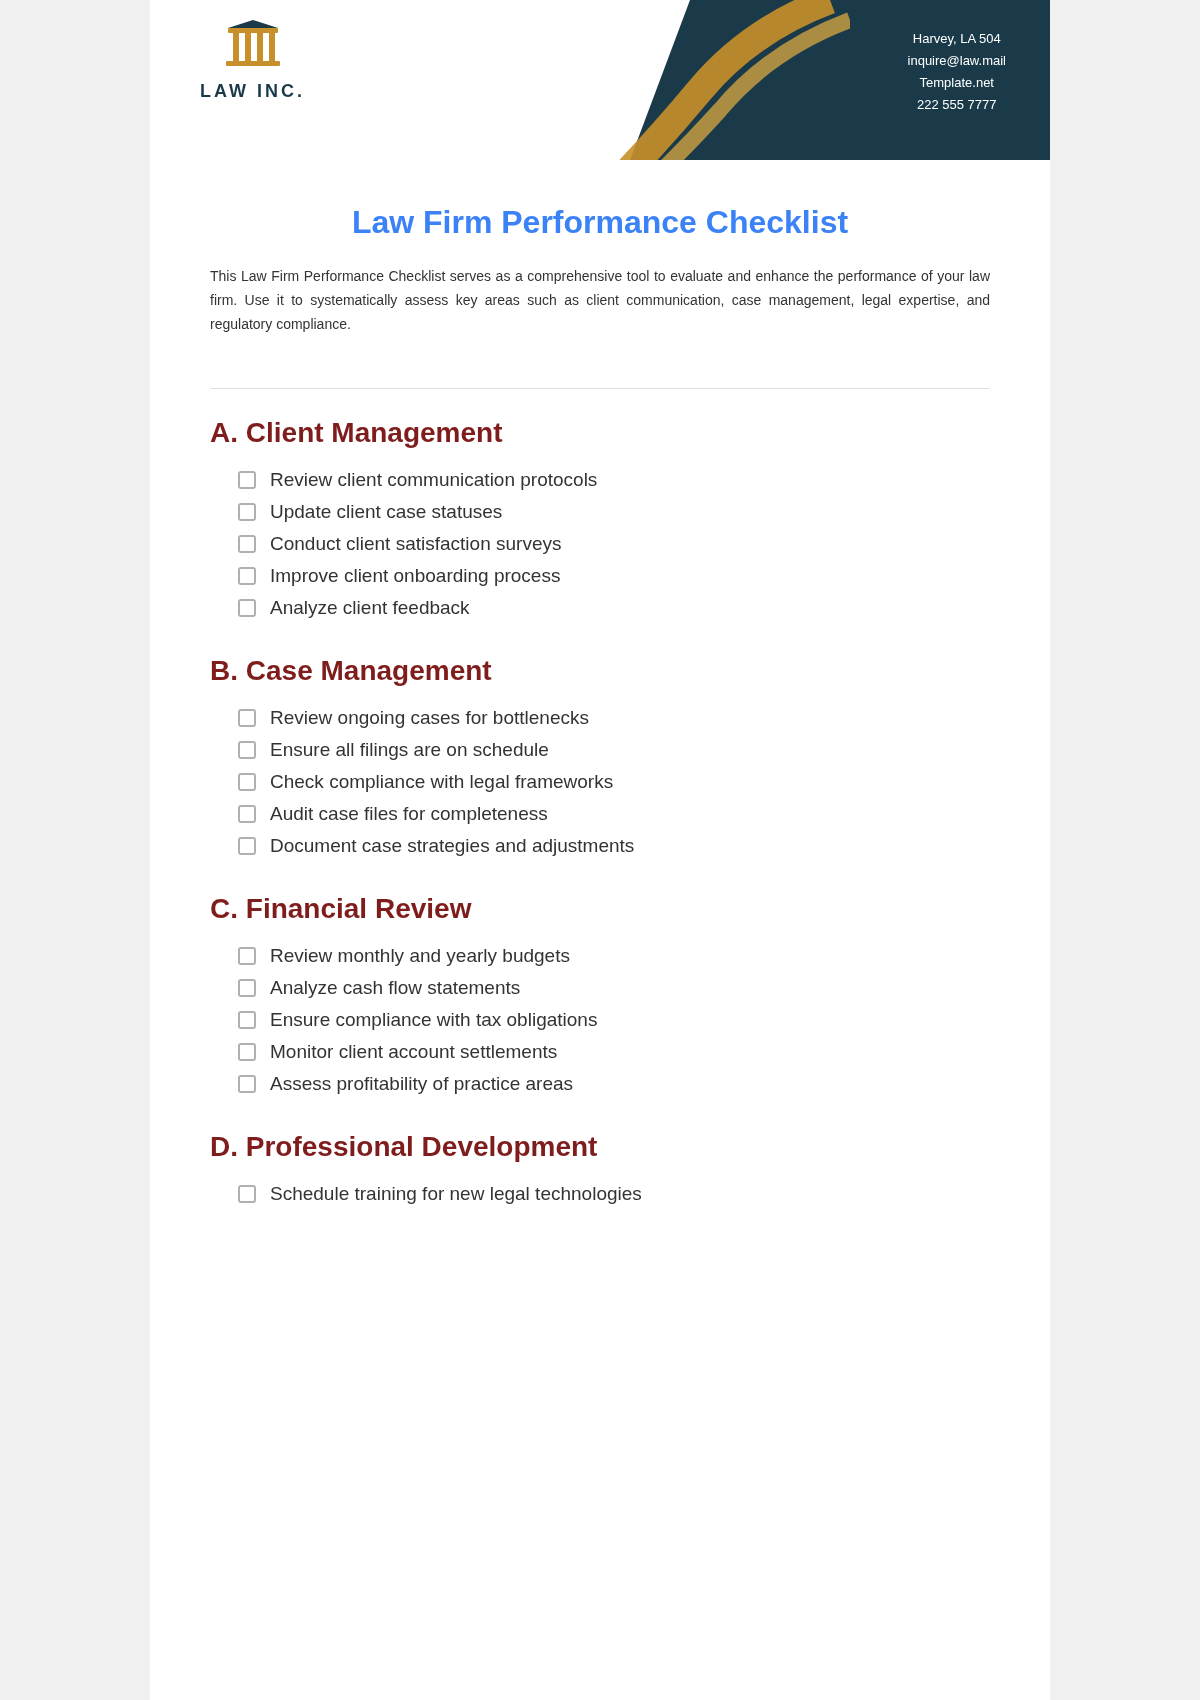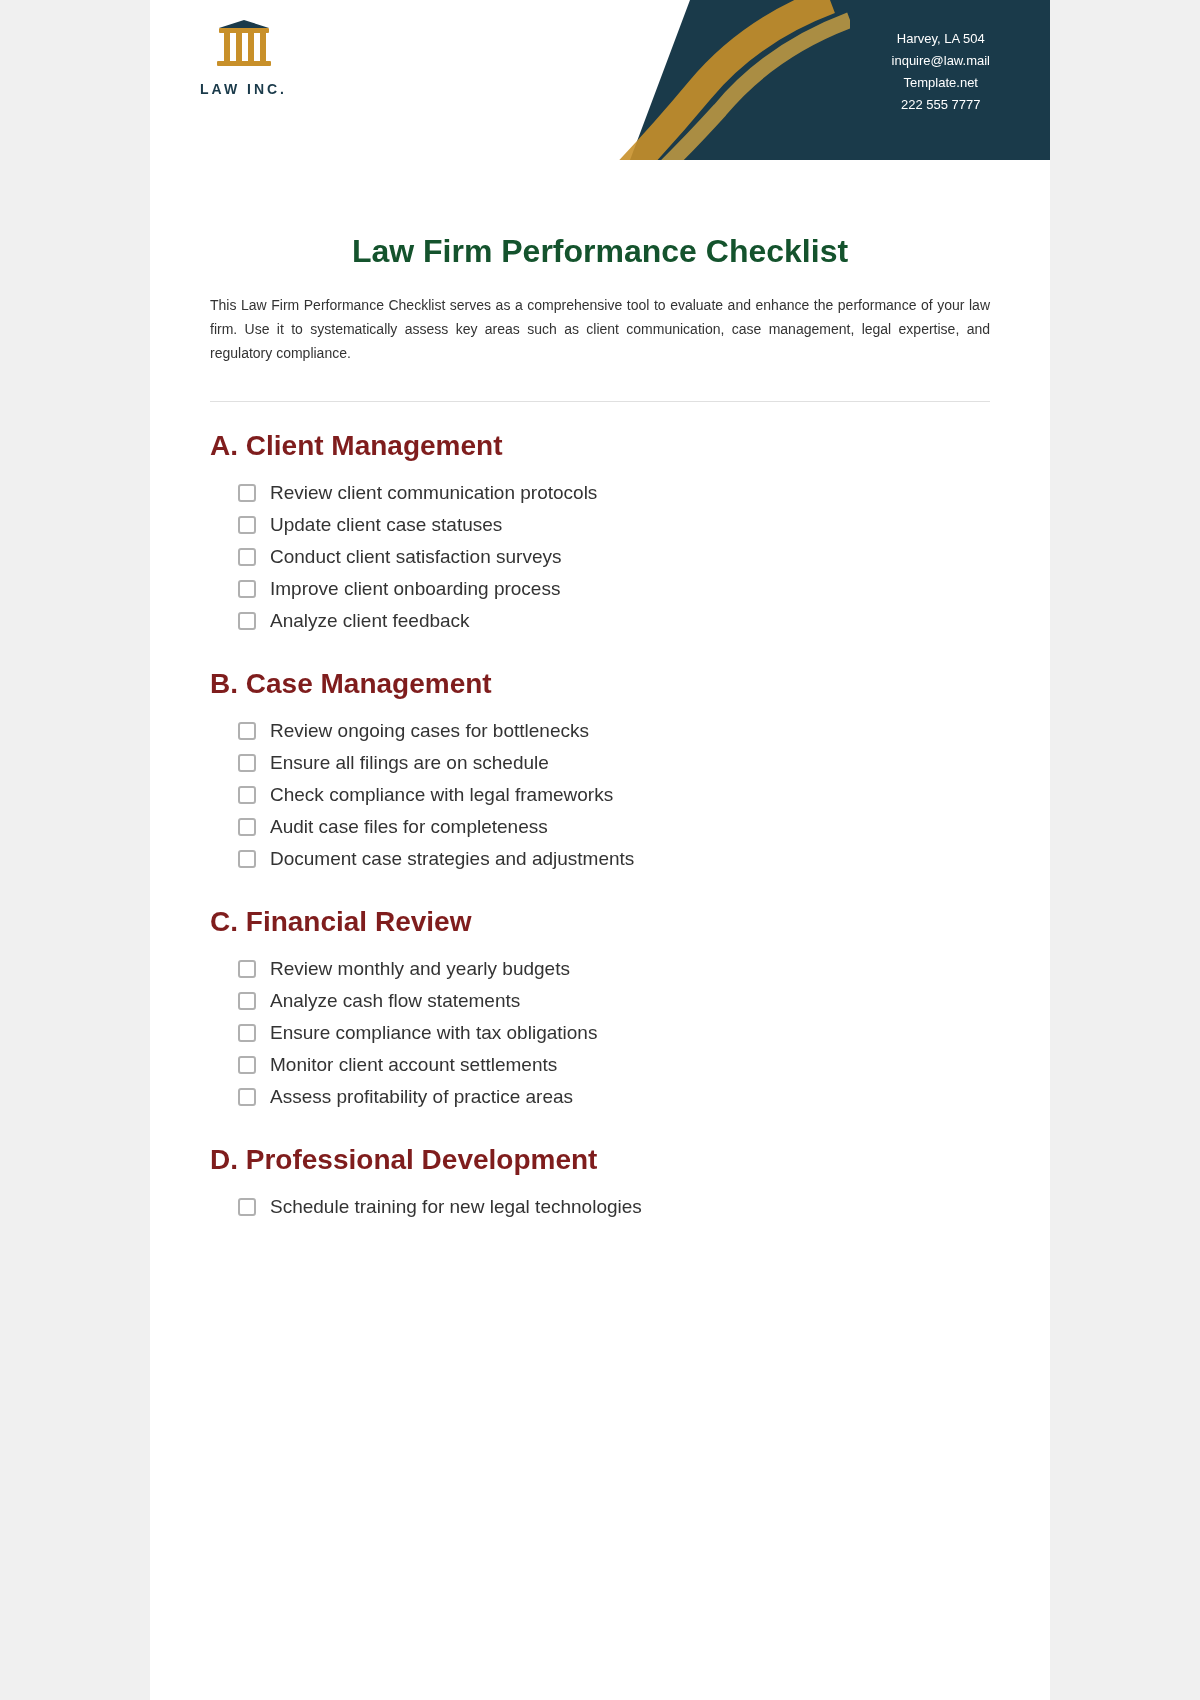--- a/index.html
+++ b/index.html
@@ -65,57 +65,57 @@
       align-items: center;
     }
 
     .logo-icon {
       width: 60px;
       height: 55px;
       margin-bottom: 6px;
     }
 
     .logo-text {
-      font-size: 14px;
+      font-size: 18px;
       font-weight: 700;
       letter-spacing: 3px;
       color: #1a3a4a;
     }
 
     .contact-info {
       position: absolute;
       top: 28px;
-      right: 60px;
+      right: 44px;
       text-align: center;
       color: #ffffff;
       font-size: 13px;
       line-height: 1.7;
       z-index: 10;
     }
 
     
     .main-content {
       padding: 40px 60px 60px 60px;
     }
 
     .page-title {
       font-size: 32px;
       font-weight: 700;
-      color: #14532d;
+      color: #3b82f6;
       text-align: center;
       margin-bottom: 24px;
-      margin-top: 33px;
+      margin-top: 4px;
     }
 
     .intro-text {
       font-size: 14px;
       color: #333333;
       line-height: 1.7;
       text-align: justify;
-      margin-bottom: 36px;
+      margin-bottom: 52px;
     }
 
     .section {
       margin-bottom: 36px;
     }
 
     .section-title {
       font-size: 28px;
       font-weight: 700;
       color: #7f1d1d;

